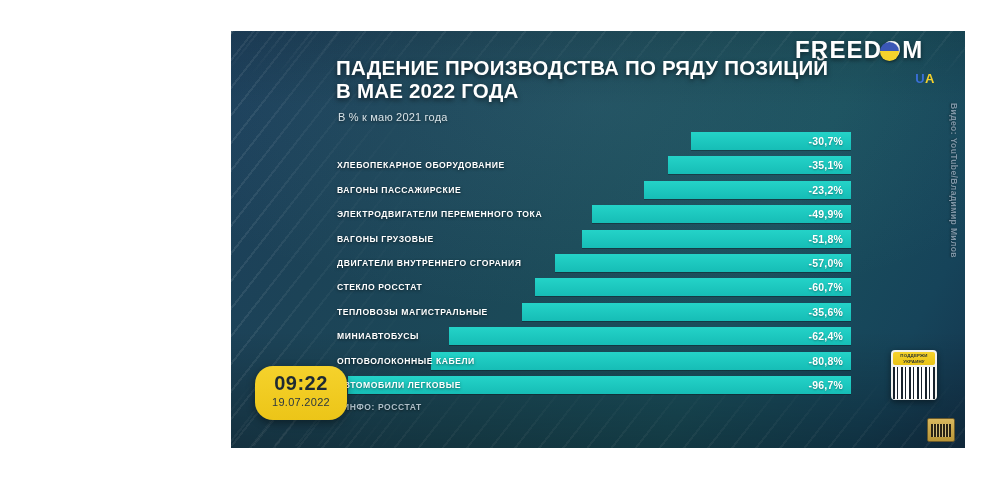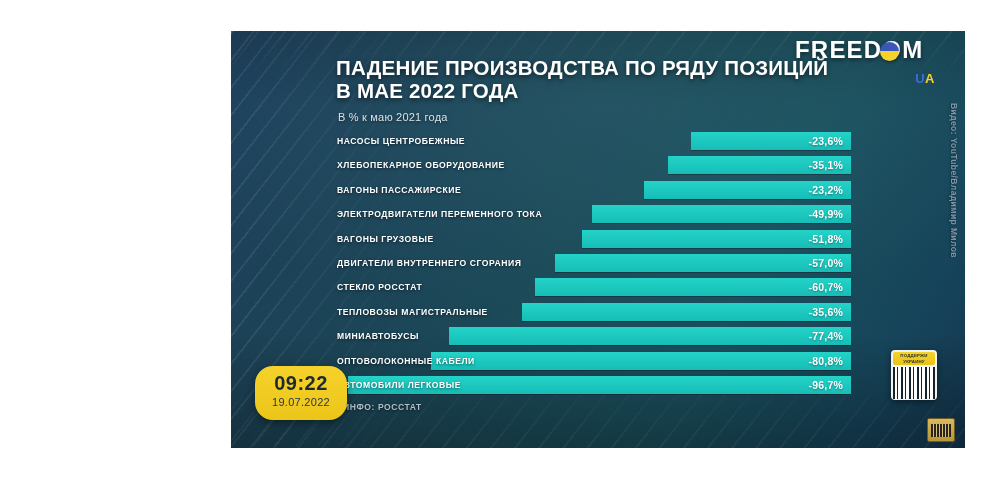--- a/index.html
+++ b/index.html
@@ -214,23 +214,22 @@
   <div id="headline">
     <span>ПАДЕНИЕ ПРОИЗВОДСТВА ПО РЯДУ ПОЗИЦИЙ</span>
     <span class="l2">В МАЕ 2022 ГОДА</span>
   </div>
   <div id="subhead">В % к маю 2021 года</div>
 
   <div id="chart">
       <div class="row">
         <div class="bar-track">
           <div class="bar" style="width: 159.64px;"></div>
-          <span class="bar-value">-23,6%</span>
-        </div>
-        <span class="row-label">НАСОСЫ ЦЕНТРОБЕЖНЫЕ</span>
+          <span class="bar-value">-30,7%</span>
+        </div>
       </div>
       <div class="row">
         <div class="bar-track">
           <div class="bar" style="width: 182.52px;"></div>
           <span class="bar-value">-35,1%</span>
         </div>
         <span class="row-label">ХЛЕБОПЕКАРНОЕ ОБОРУДОВАНИЕ</span>
       </div>
       <div class="row">
         <div class="bar-track">
@@ -270,21 +269,21 @@
       <div class="row">
         <div class="bar-track">
           <div class="bar" style="width: 328.64px;"></div>
           <span class="bar-value">-35,6%</span>
         </div>
         <span class="row-label">ТЕПЛОВОЗЫ МАГИСТРАЛЬНЫЕ</span>
       </div>
       <div class="row">
         <div class="bar-track">
           <div class="bar" style="width: 402.48px;"></div>
-          <span class="bar-value">-77,4%</span>
+          <span class="bar-value">-62,4%</span>
         </div>
         <span class="row-label">МИНИАВТОБУСЫ</span>
       </div>
       <div class="row">
         <div class="bar-track">
           <div class="bar" style="width: 420.16px;"></div>
           <span class="bar-value">-80,8%</span>
         </div>
         <span class="row-label">ОПТОВОЛОКОННЫЕ КАБЕЛИ</span>
       </div>

